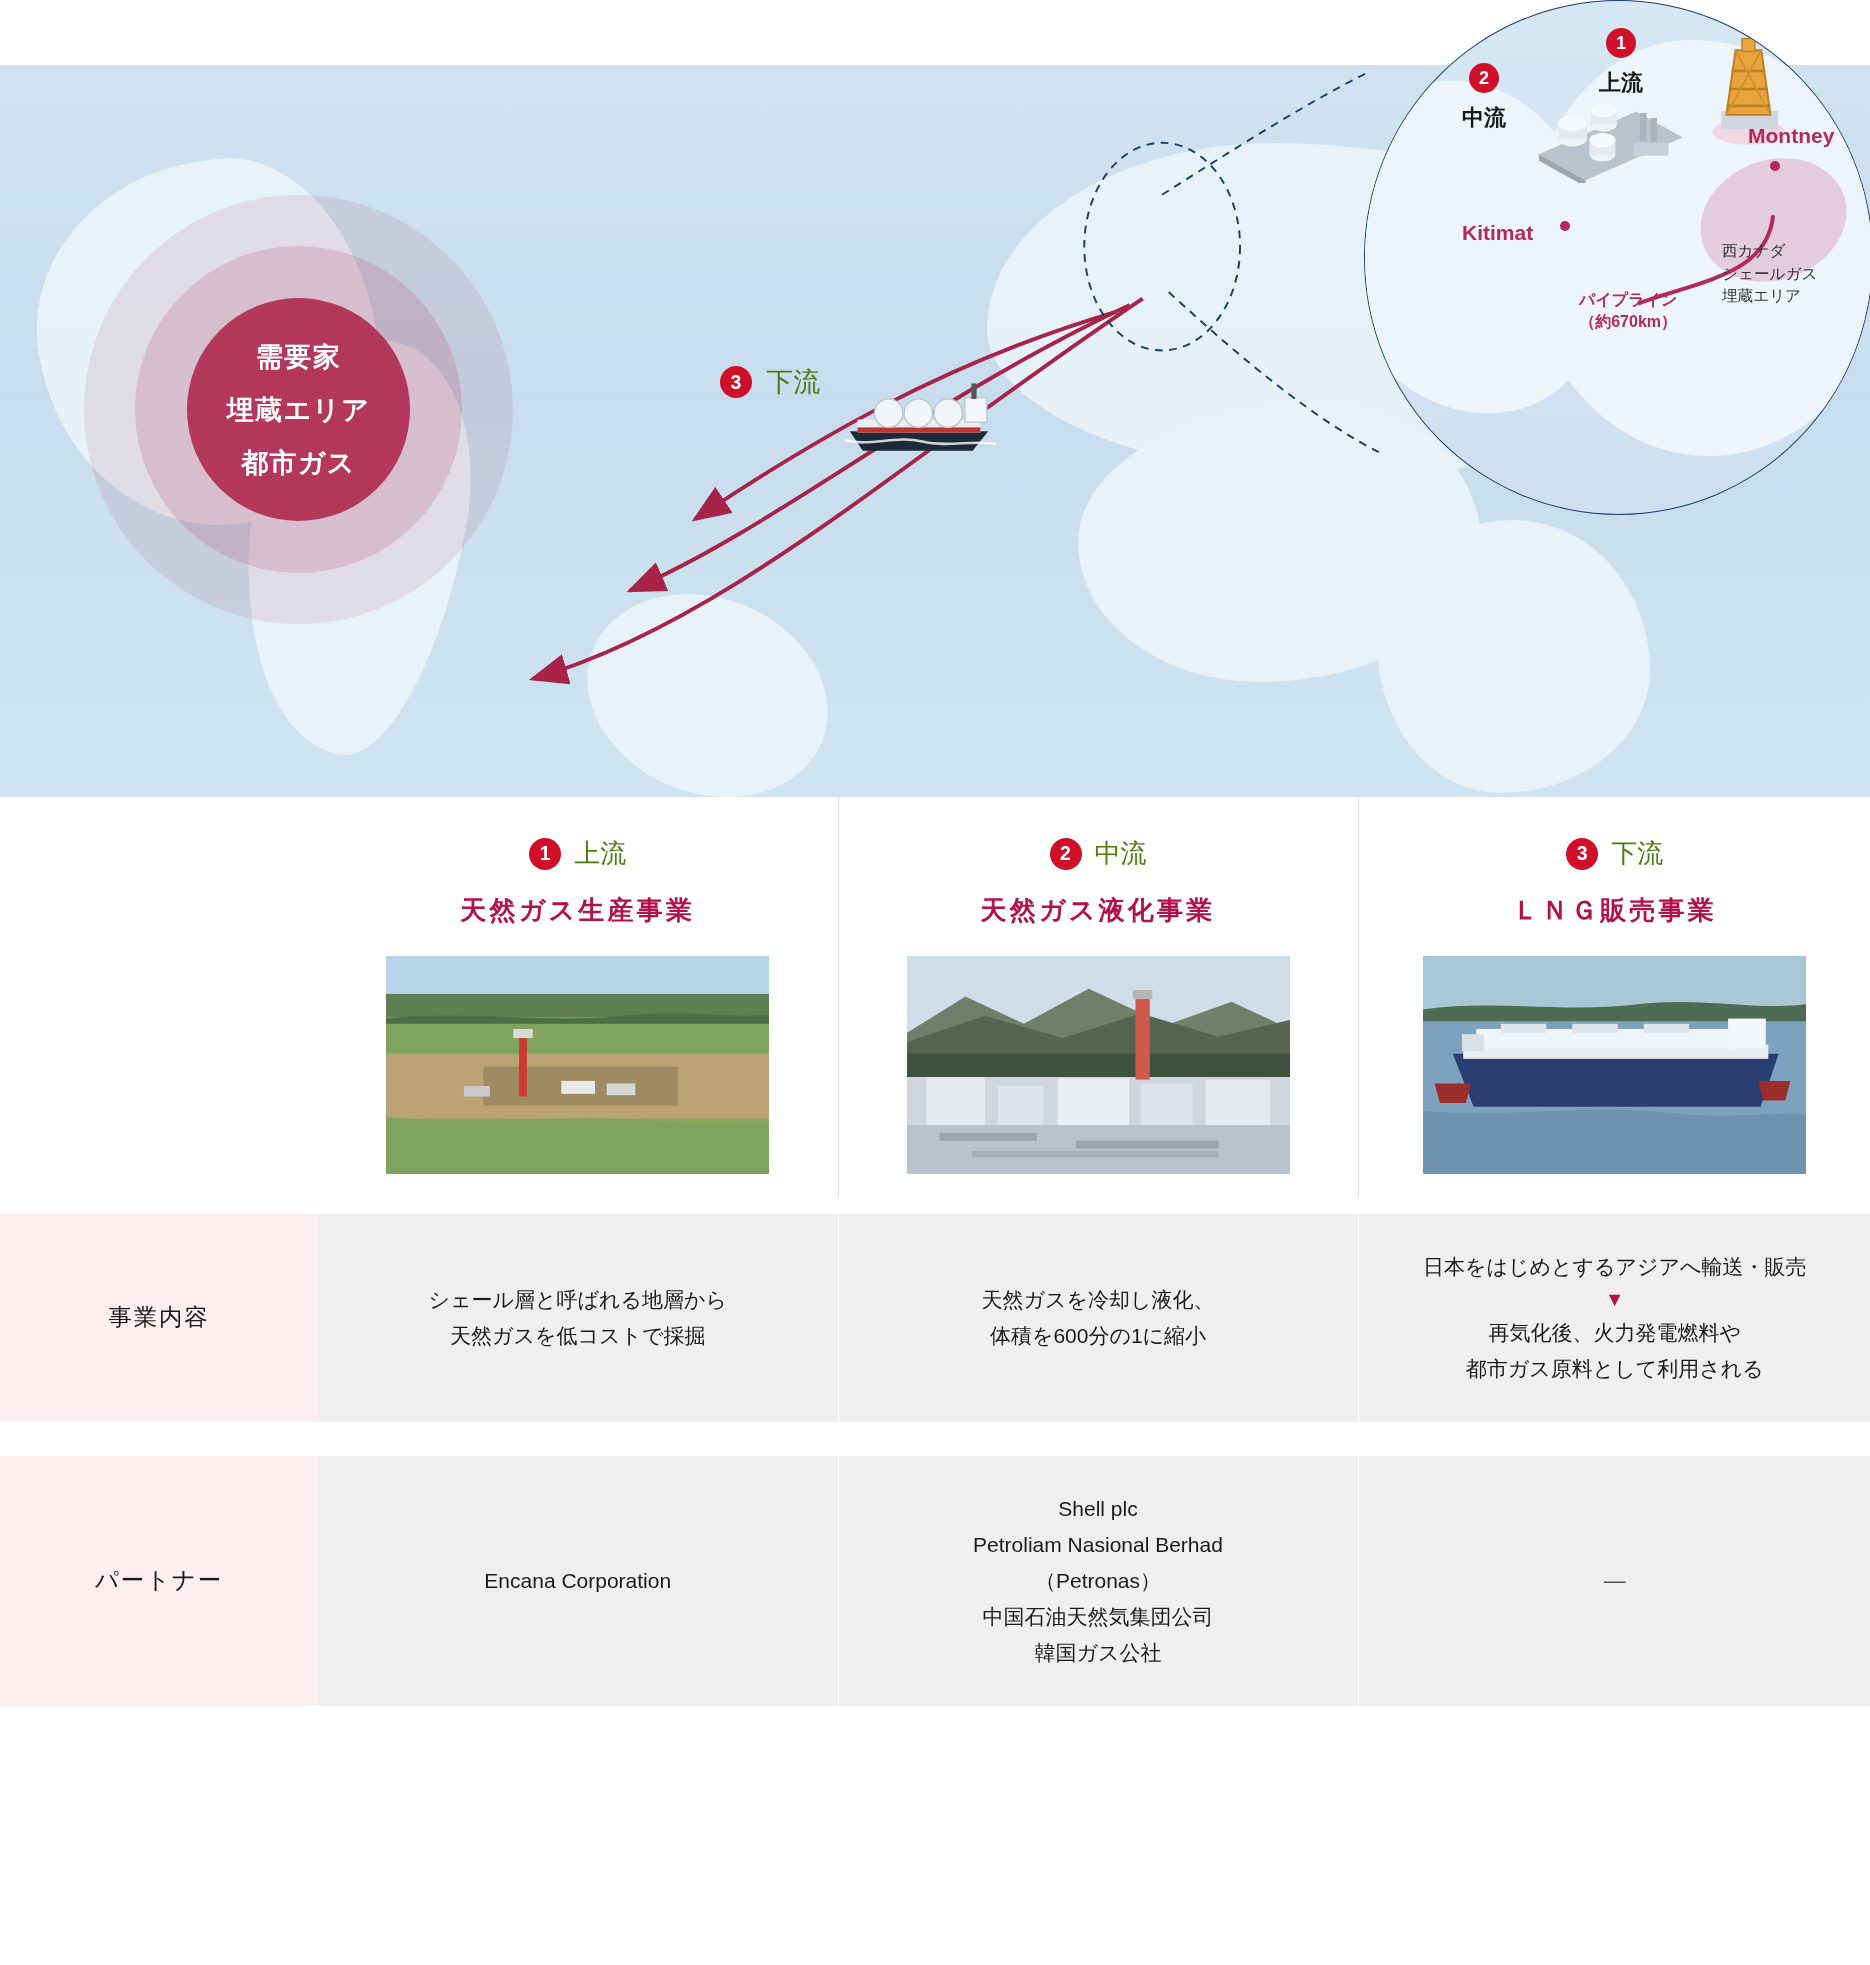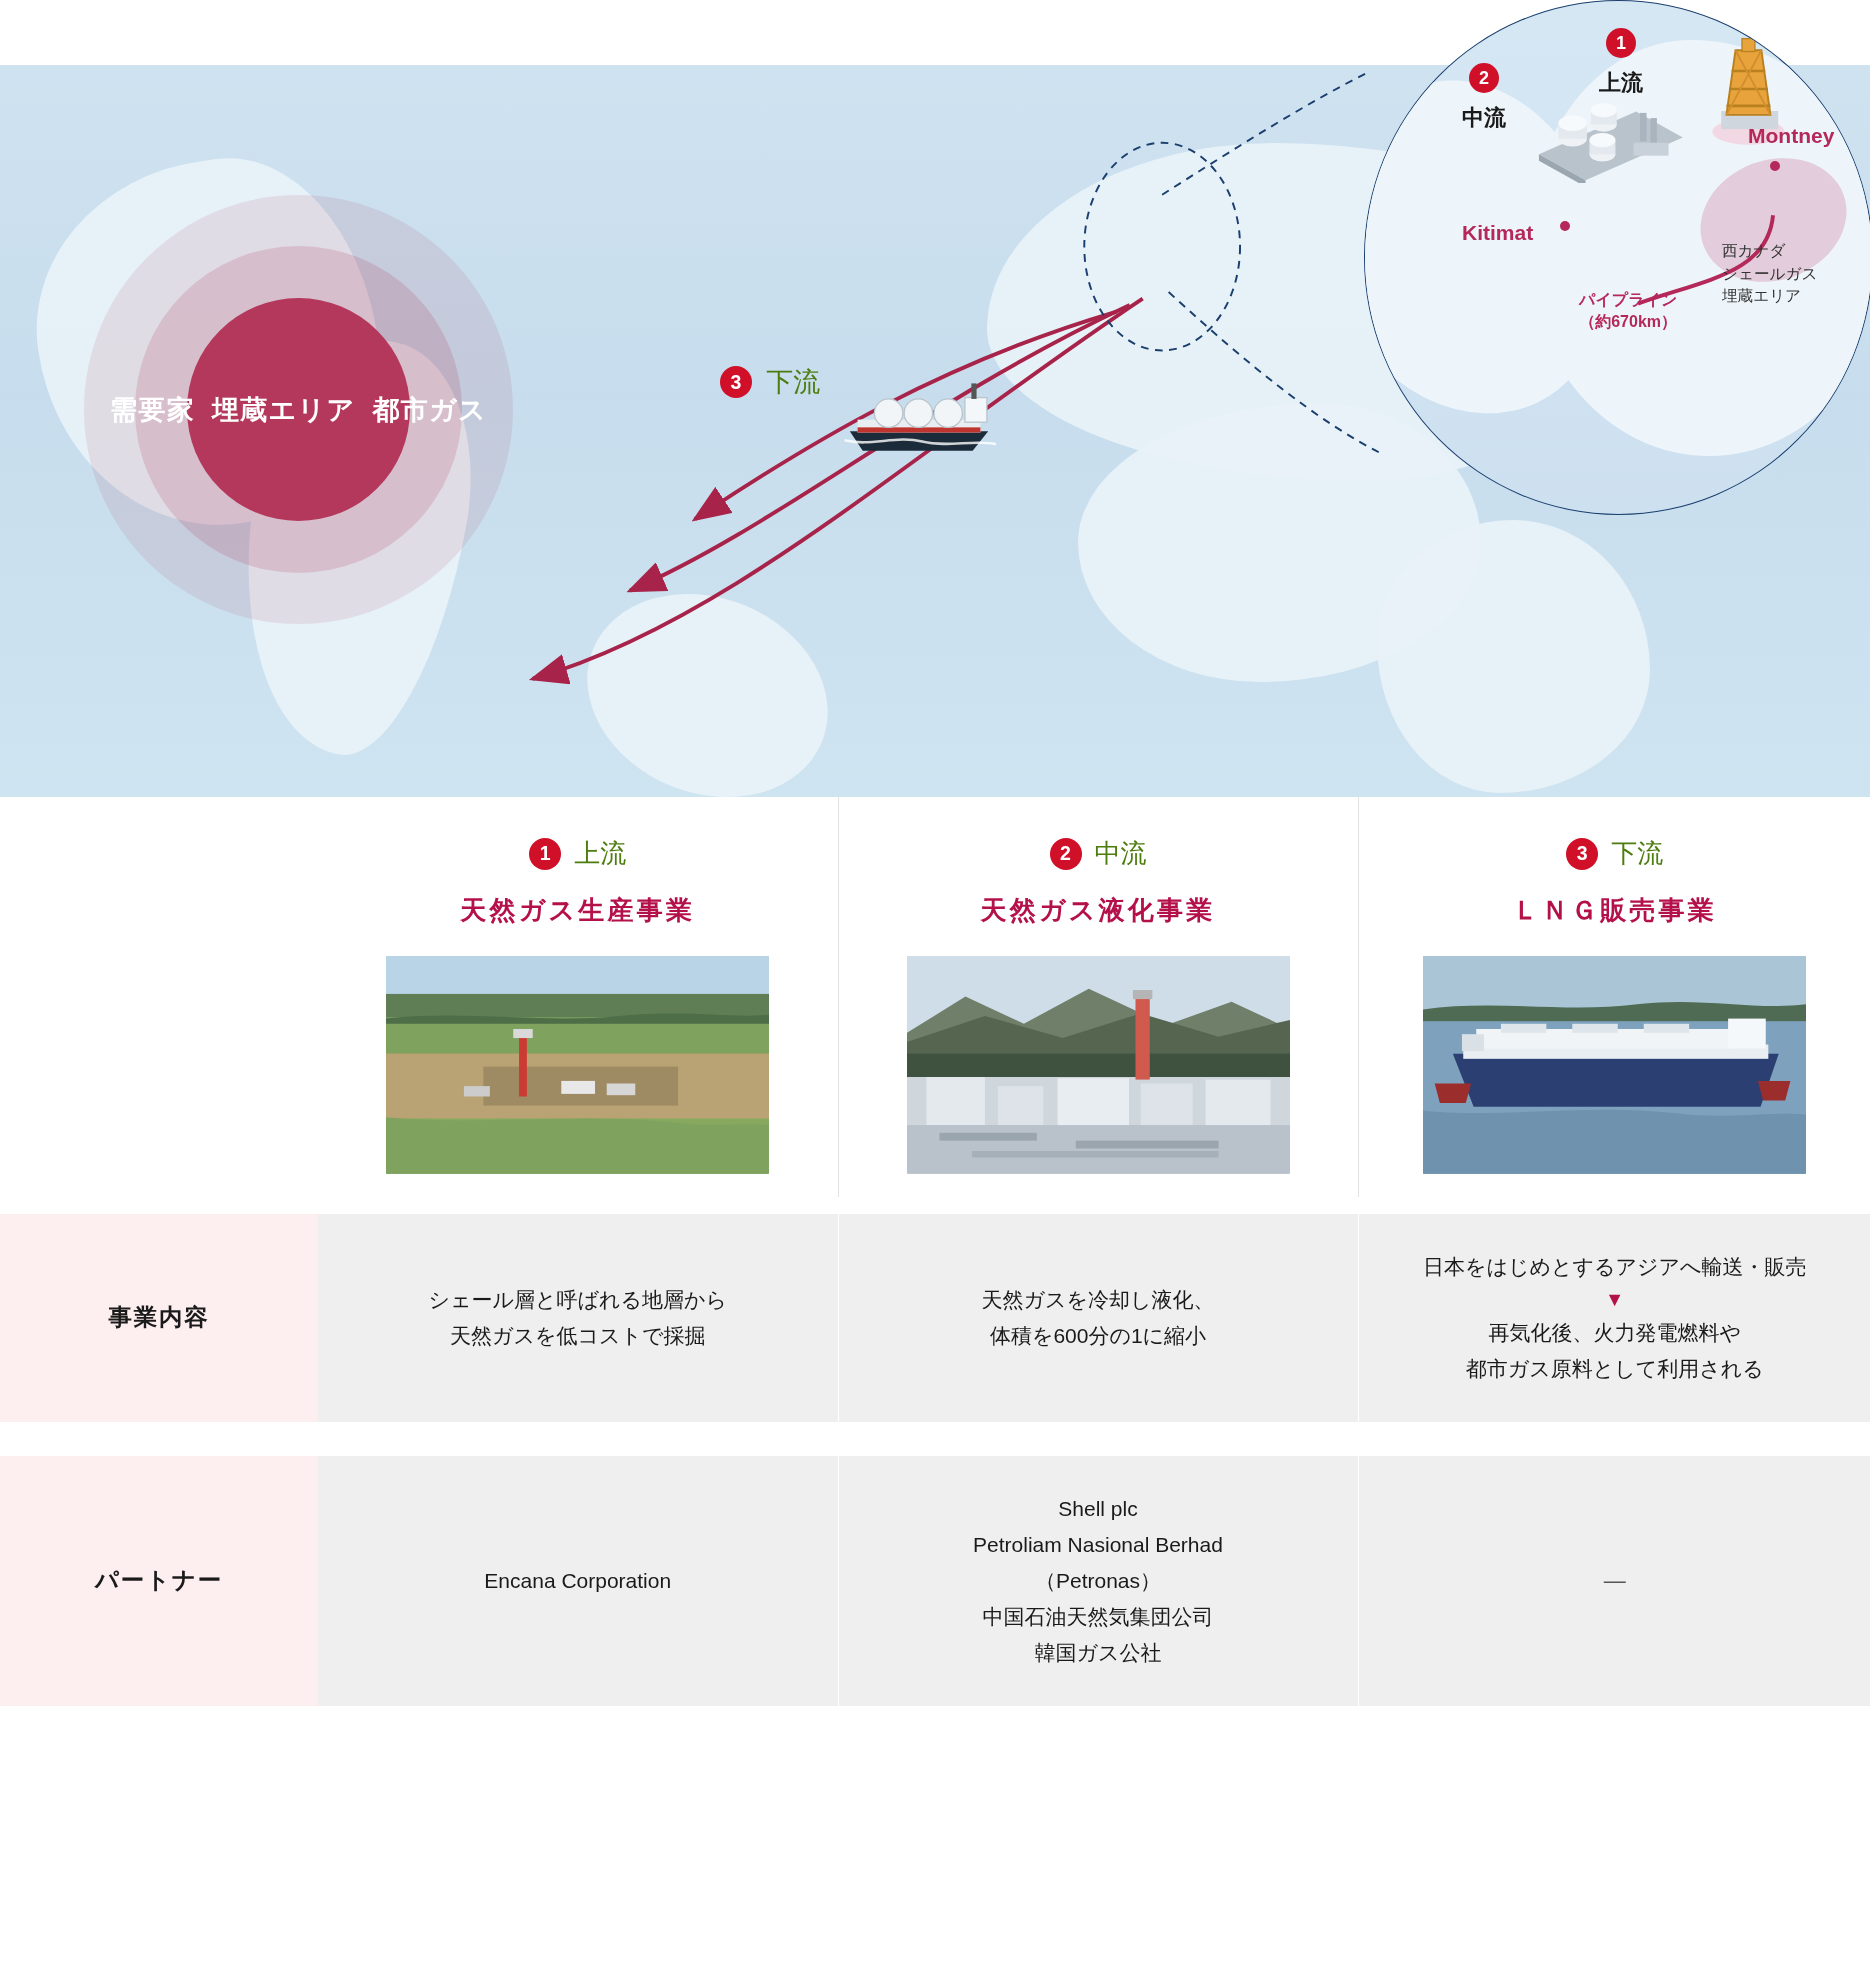--- a/index.html
+++ b/index.html
@@ -80,21 +80,21 @@
   .demand-ring {
     position: absolute;
     border-radius: 50%;
   }
   .ring3 { left: 0; top: 0; width: 429px; height: 429px; background: rgba(168, 36, 72, 0.10); }
   .ring2 { left: 51px; top: 51px; width: 327px; height: 327px; background: rgba(168, 36, 72, 0.16); }
   .ring1 {
     left: 103px; top: 103px; width: 223px; height: 223px;
     background: #b4385c;
     display: flex;
-    flex-direction: row;
+    flex-direction: column;
     align-items: center;
     justify-content: center;
     gap: 17px;
   }
   .demand-line {
     color: #ffffff;
     font-size: 27px;
     font-weight: 700;
     letter-spacing: 1.3px;
     white-space: nowrap;
@@ -262,21 +262,21 @@
     overflow: hidden;
     position: relative;
   }
   .photo svg { display: block; }
 
   .row-label {
     background: #fdeef0;
     text-align: center;
     vertical-align: middle;
     font-size: 23.4px;
-    font-weight: 700;
+    font-weight: 400;
     color: #1a1a1a;
     letter-spacing: 1.9px;
     line-height: 1.45;
     padding: 26px 6.5px;
   }
   .body-cell {
     background: #efefef;
     text-align: center;
     vertical-align: middle;
     font-size: 21px;

